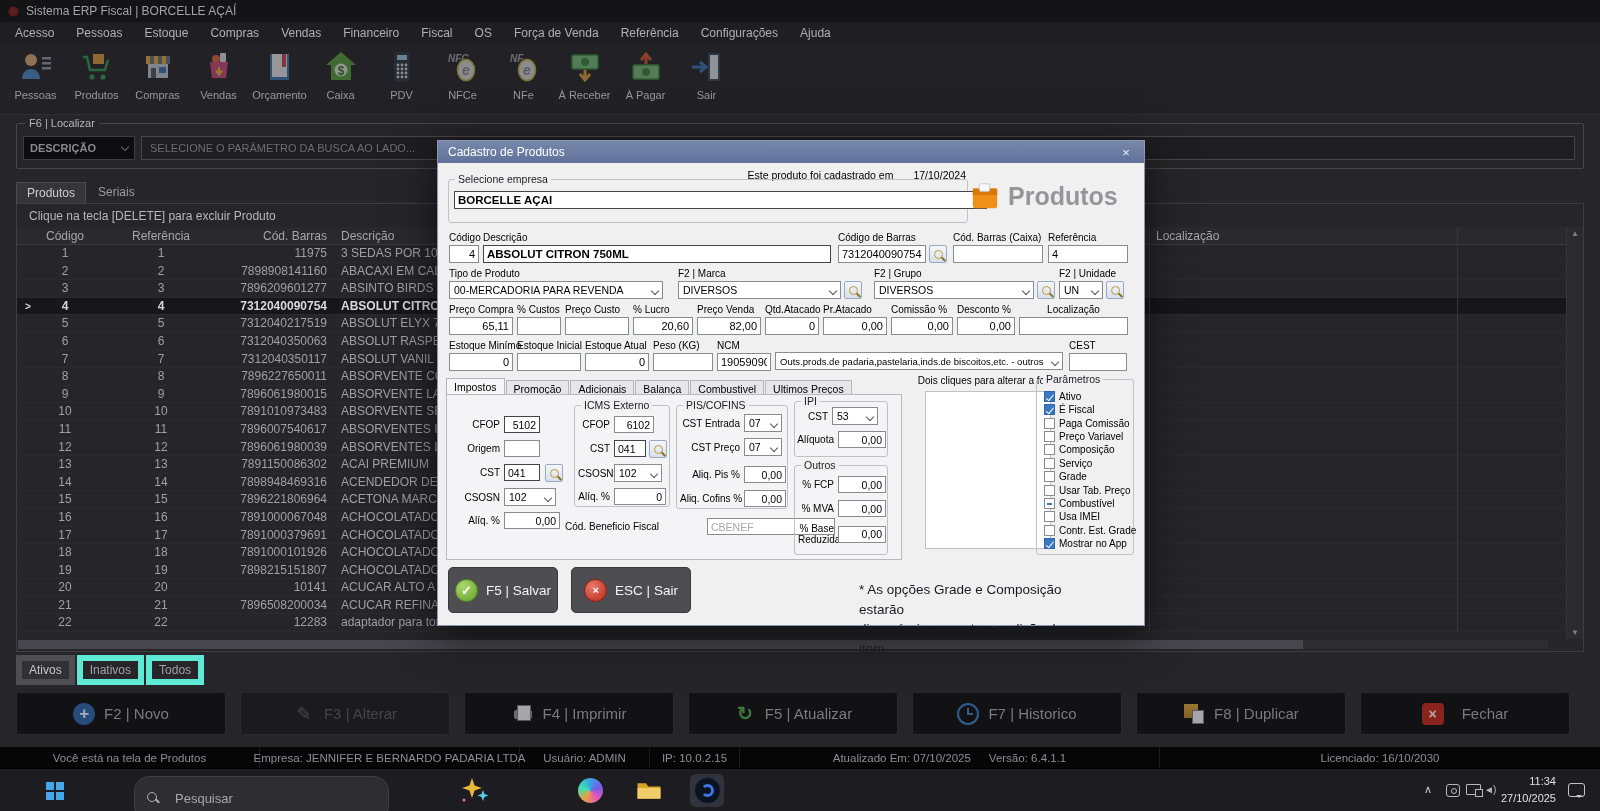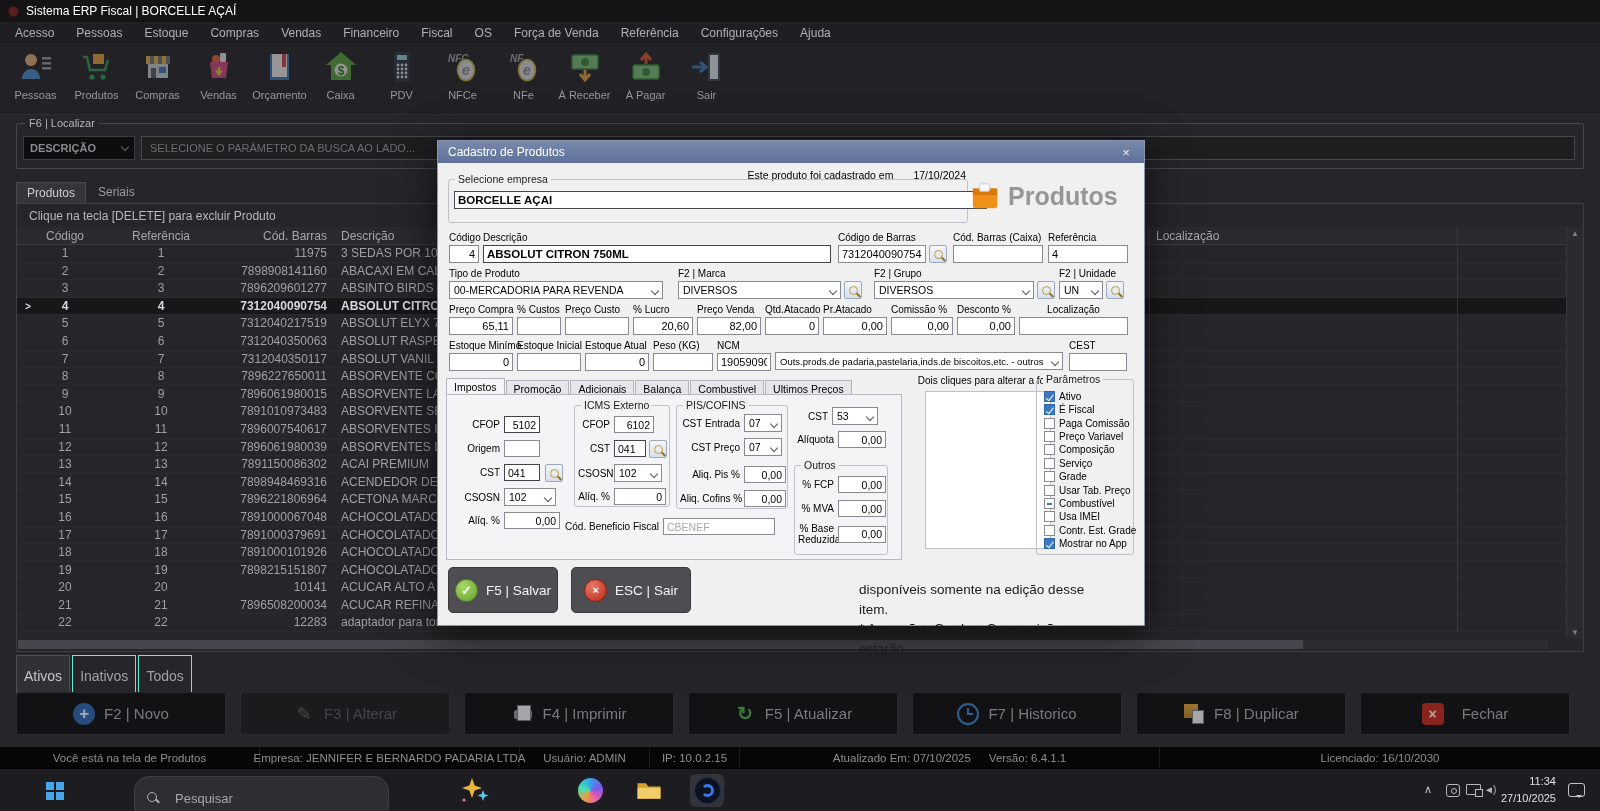--- a/index.html
+++ b/index.html
@@ -1,21 +1,21 @@
 <!DOCTYPE html>
 <html><head>
 <meta charset="utf-8">
 <style>
 *{margin:0;padding:0;box-sizing:border-box}
 html,body{width:1600px;height:811px;overflow:hidden}
 body{font-family:"Liberation Sans",sans-serif;background:#26262a;position:relative}
 
 .titlebar{position:absolute;left:0;top:0;width:1600px;height:22px;background:#141416;display:flex;align-items:center;padding-left:8px;gap:7px}
 .title-dot{width:11px;height:11px;border-radius:50%;background:#5a2020;border:1px solid #3a1414}
-.titlebar span{font-size:12px;color:#ffffff}
+.titlebar span{font-size:12px;color:#a3a3a3}
 
 .menubar{position:absolute;left:0;top:22px;width:1600px;height:21px;background:#1f1f23;display:flex;align-items:center;padding-left:4px}
 .mi{font-size:12px;color:#b0b0b4;padding:0 11px;cursor:default}
 
 .toolbar{position:absolute;left:0;top:43px;width:1600px;height:72px;background:#222226;border-bottom:1px solid #2e2e33;display:flex;padding-left:5px}
 .titem{width:61px;display:flex;flex-direction:column;align-items:center;padding-top:5px}
 .ticon{width:38px;height:38px;display:flex;align-items:center;justify-content:center;opacity:.55}
 .tlabel{font-size:11px;color:#97979b;margin-top:3px;white-space:nowrap}
 
 .locate{position:absolute;left:16px;top:123px;width:1568px;height:46px;border:1px solid #46464b;border-radius:2px}
@@ -49,21 +49,21 @@
 .w-est{width:94px;text-align:right;padding-right:8px}
 .w-gap{width:46px}
 .w-loc{width:308px;border-left:1px solid #36363b;padding-left:6px}
 .w-end{flex:1 1 auto;border-left:1px solid #36363b}
 .vscroll{position:absolute;right:0;top:23px;bottom:12px;width:17px;background:#2b2b2f;border-left:1px solid #36363b;display:flex;flex-direction:column;justify-content:space-between;align-items:center;padding:2px 0}
 .varrow{font-size:8px;color:#808084}
 .hscroll{position:absolute;left:1px;bottom:2px;height:9px;width:1530px;background:#2d2d31}
 .hthumb{height:100%;width:84%;background:#46464c}
 
 .bottom-tabs{position:absolute;left:16px;top:655px;display:flex;gap:2px}
-.btab{font-size:14px;padding:12px 7px;color:#a2a2a6;border:1px solid #5eead4;background:#26262a}
+.btab{font-size:12px;padding:2px 7px;color:#a2a2a6;border:6px solid #5eead4;background:#26262a}
 .btab.on{background:#303035;border-color:#4e4e53;color:#c6c6ca}
 
 .actions{position:absolute;left:16px;top:692px;display:flex;gap:14px}
 .abtn{width:210px;height:43px;background:#121215;border:1px solid #2a2a2e;border-radius:3px;color:#7b7b7f;font-size:15px;display:flex;align-items:center;justify-content:center;gap:9px}
 .abtn.disabled{background:#1b1b1e;color:#46464a}
 .abtn.disabled .bi{opacity:.35}
 .bi{width:22px;height:22px;display:flex;align-items:center;justify-content:center;opacity:.75;flex:0 0 auto}
 .bi-novo{border-radius:50%;background:#2e5f9e;color:#cfe0f4;font-size:17px;font-weight:bold}
 .bi-alt{color:#9a9a9e;font-size:18px}
 .bi-imp{position:relative}
@@ -935,21 +935,21 @@
           <span>102</span>
         </div>
       </div>
     <div class="trowf" style="left:140px;top:325px">
         <span class="rl" style="width:32px">Alíq. %</span>
         <input class="num" style="width: 52px;" value="0">
       </div>
 
     <div class="trowf cbenef" style="left:126px;top:355px">
         <span class="rl" style="width:95px">Cód. Beneficio Fiscal</span>
-        <input style="width: 112px;" placeholder="CBENEF">
+        <input style="width: 128px; margin-left: 44px;" placeholder="CBENEF">
       </div>
 
     <div class="grp" style="left:238px;top:242px;width:112px;height:104px">
       <span class="lg">PIS/COFINS</span>
     </div>
     <div class="trowf" style="left:242px;top:251px">
         <span class="rl" style="width:60px">CST Entrada</span>
         <div class="dd" style="width:38px">
           <span>07</span>
         </div>
@@ -962,20 +962,23 @@
       </div>
     <div class="trowf" style="left:242px;top:303px">
         <span class="rl" style="width:60px">Aliq. Pis %</span>
         <input class="num" style="width: 42px;" value="0,00">
       </div>
     <div class="trowf" style="left:242px;top:327px">
         <span class="rl" style="width:60px">Aliq. Cofins %</span>
         <input class="num" style="width: 42px;" value="0,00">
       </div>
 
+    <div class="grp" style="left:356px;top:238px;width:94px;height:56px">
+      <span class="lg">IPI</span>
+    </div>
     <div class="trowf" style="left:360px;top:244px">
         <span class="rl" style="width:30px">CST</span>
         <div class="dd" style="width:46px">
           <span>53</span>
         </div>
       </div>
     <div class="trowf" style="left:356px;top:268px">
         <span class="rl" style="width:40px">Alíquota</span>
         <input class="num" style="width: 48px;" value="0,00">
       </div>
@@ -1054,17 +1057,17 @@
 
     <div class="dbtn" style="left:10px;top:404px;width:110px">
       <span class="ok-ic">✓</span>
       <span>F5 | Salvar</span>
     </div>
     <div class="dbtn" style="left:133px;top:404px;width:120px">
       <span class="x-ic">×</span>
       <span>ESC | Sair</span>
     </div>
     <div class="note">
+      <div>* As opções Grade e Composição estarão</div>
       <div>disponíveis somente na edição desse item.</div>
-      <div>* As opções Grade e Composição estarão</div>
     </div>
   </div>
 </div>
 
 </body></html>

